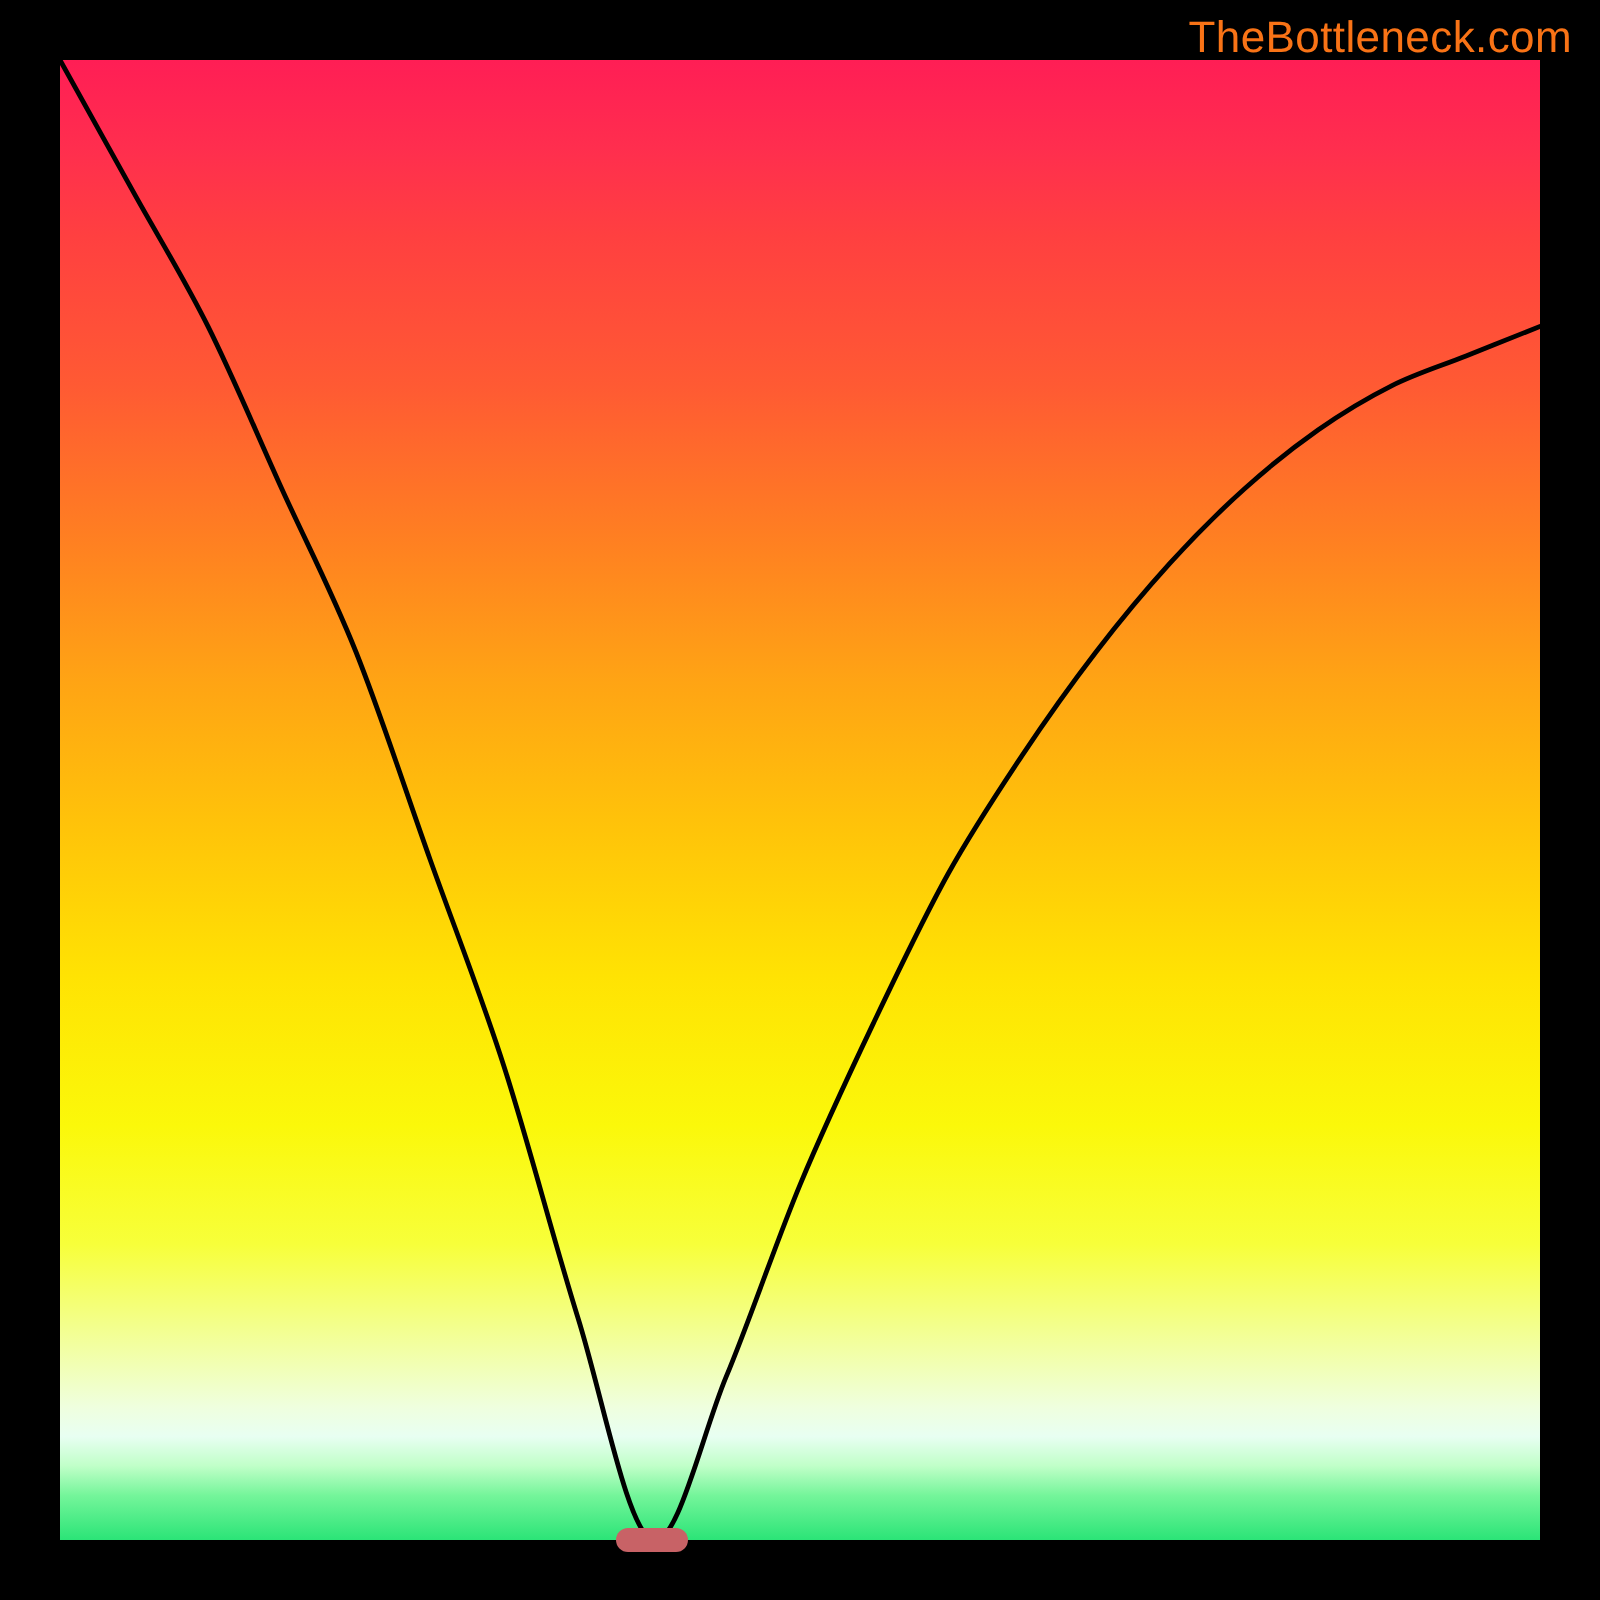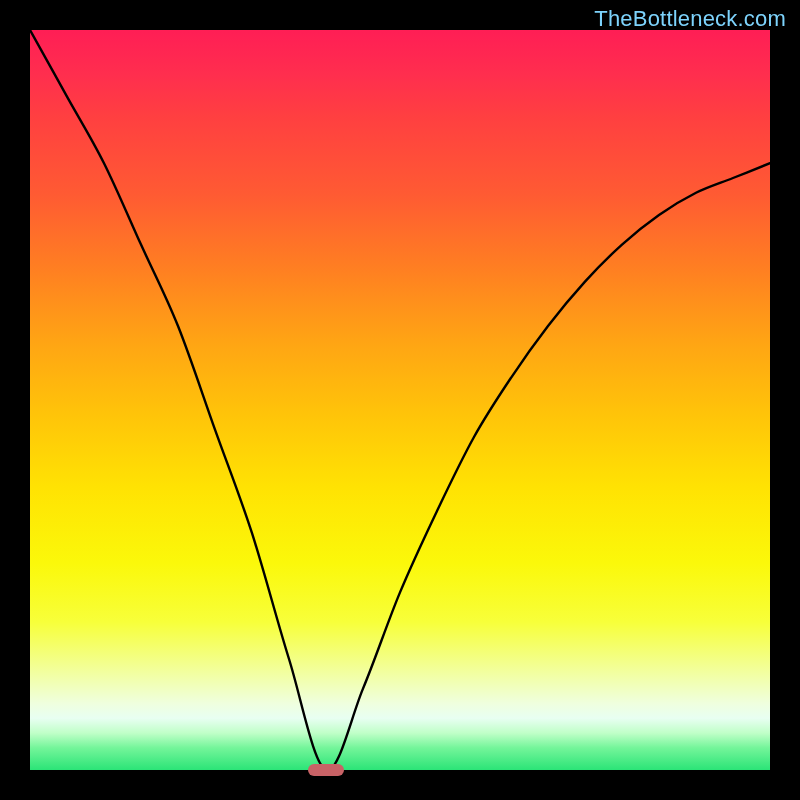--- a/index.html
+++ b/index.html
@@ -54,21 +54,21 @@
     position: absolute;
     width: 36px;
     height: 12px;
     background: #c86266;
     border-radius: 6px;
   }
   .watermark {
     position: absolute;
     top: 6px;
     right: 14px;
-    color: #7dd3fc;
+    color: #f97316;
     font-size: 22px;
     letter-spacing: 0.2px;
   }
 </style>
 </head>
 <body>
 
 <div class="container">
   <div class="plot-area"></div>
 

